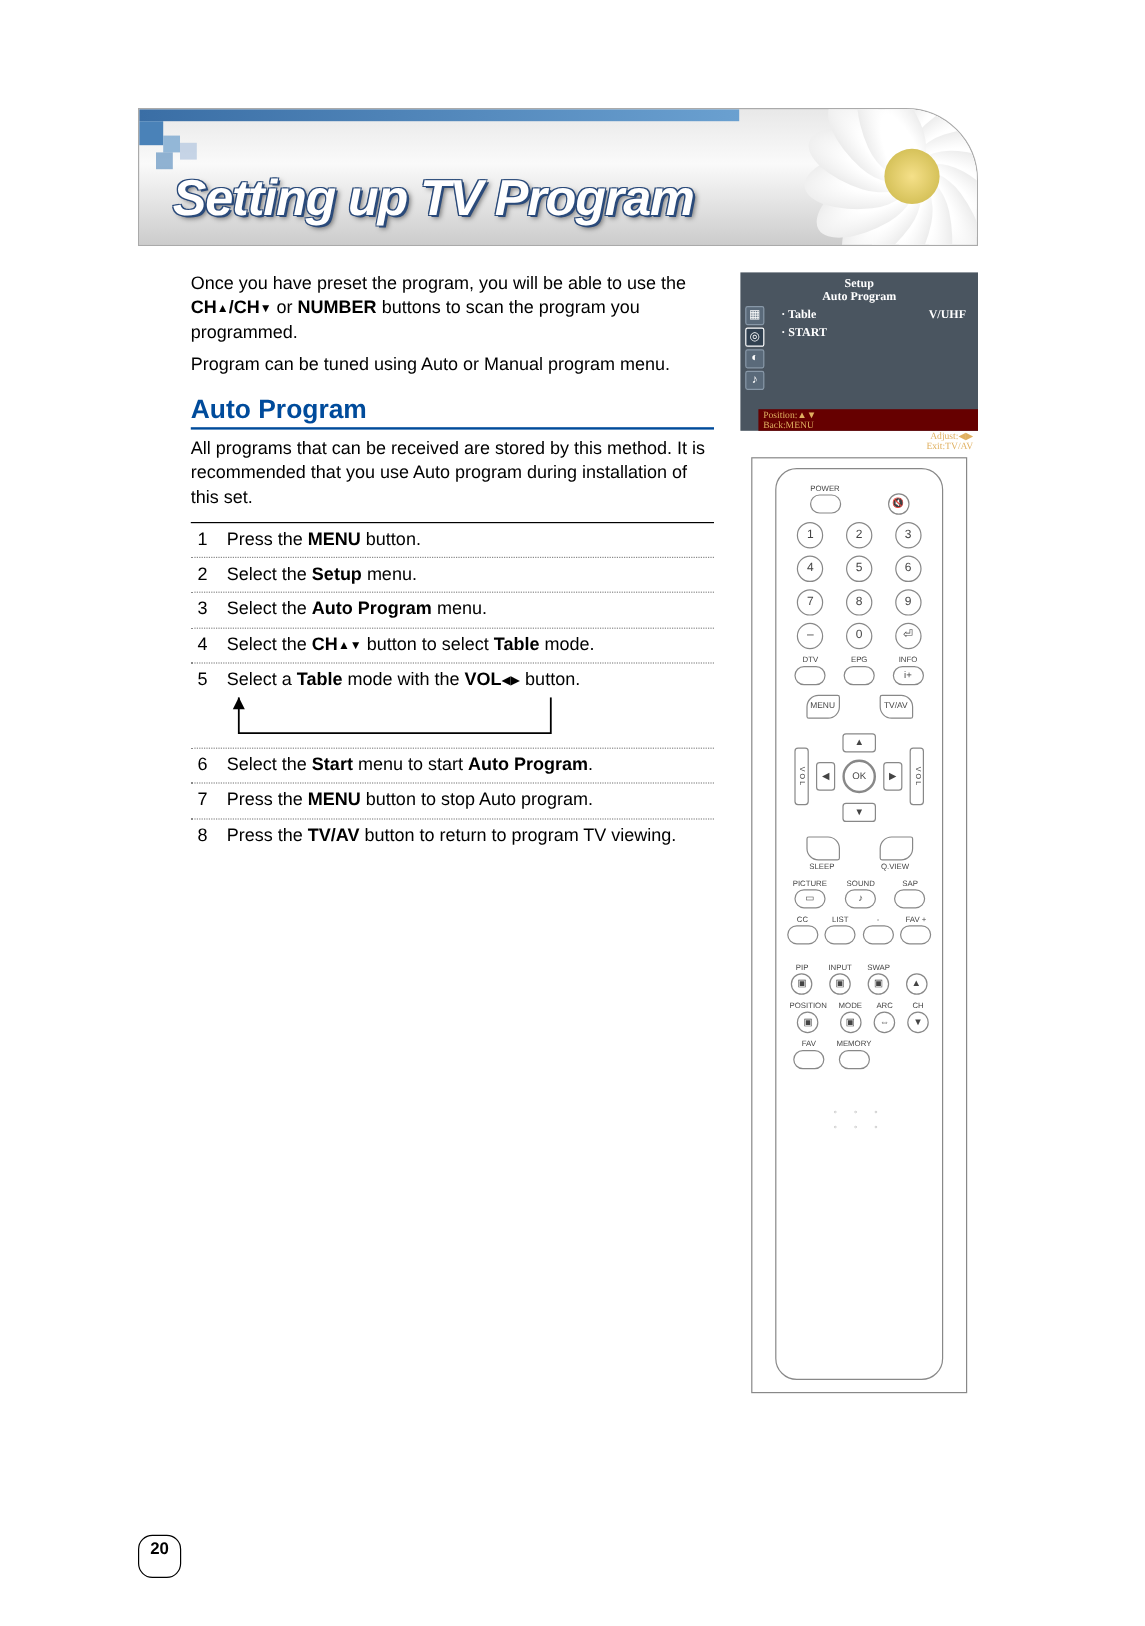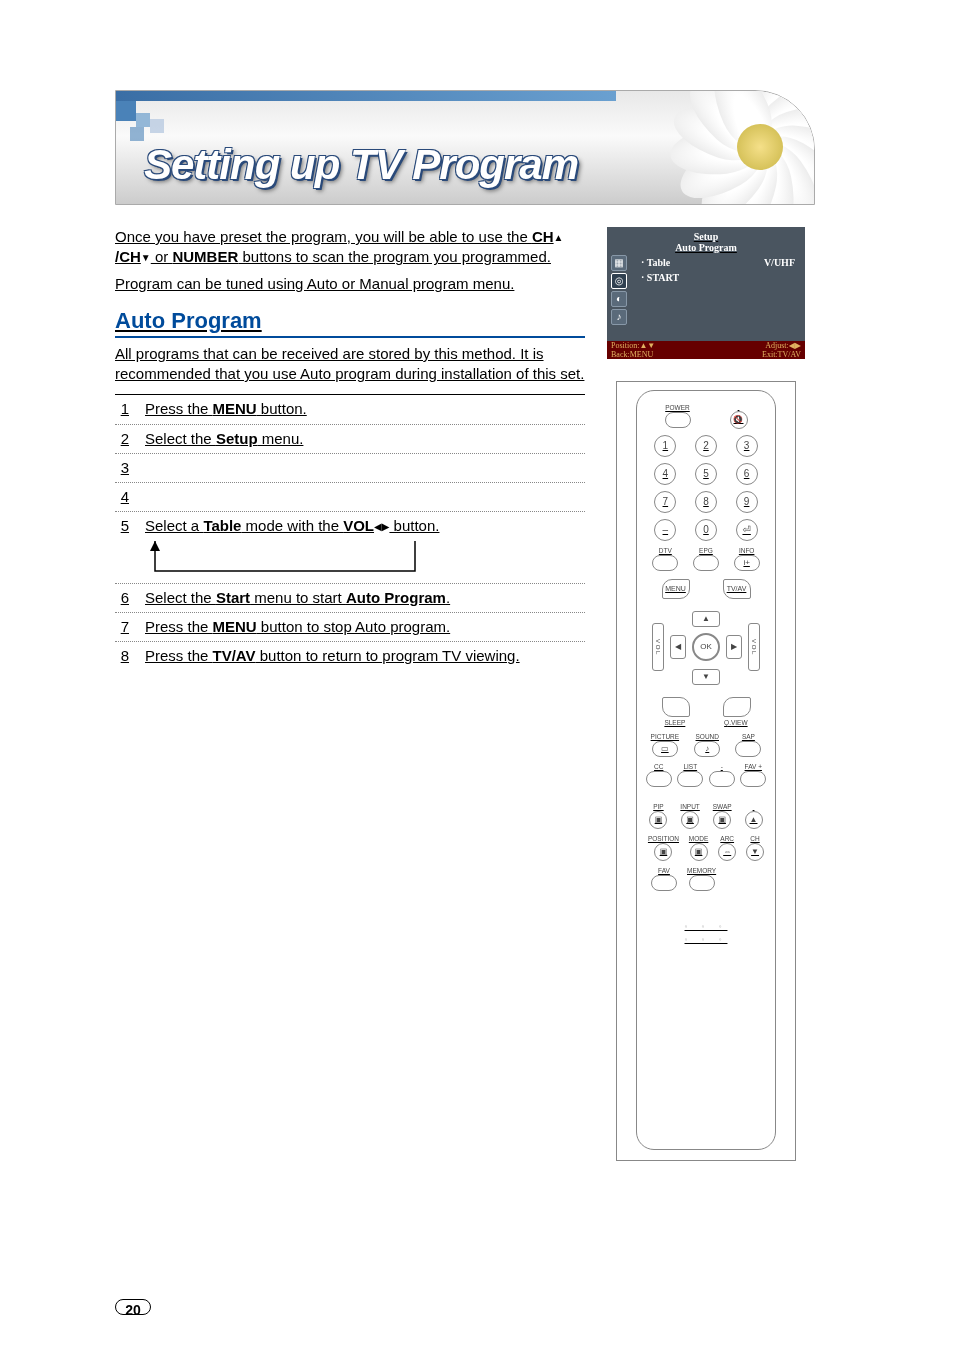--- a/index.html
+++ b/index.html
@@ -8,21 +8,20 @@
     background: #fff;
     width: 954px;
     height: 1355px;
     position: relative;
     color: #000;
   }
   .page {
     position: absolute;
     top: 90px; left: 115px;
     width: 700px;
-    text-decoration: underline;
   }
   
   .banner {
     width: 700px; height: 115px;
     border: 1px solid #aaa;
     border-top-right-radius: 60px;
     background: linear-gradient(to bottom, #e8e8e8 0%, #fafafa 40%, #ccc 100%);
     position: relative;
     overflow: hidden;
   }
@@ -67,21 +66,21 @@
     position: absolute; width: 46px; height: 46px; left: 63px; top: 63px;
     background: radial-gradient(circle, #f5e089 0%, #d6c25a 70%, #a89030 100%);
     border-radius: 50%;
   }
 
   .content {
     margin-top: 22px;
     display: flex;
     gap: 22px;
   }
-  .leftcol { width: 470px; }
+  .leftcol { width: 470px; margin-left: 44px; }
   .leftcol p.intro {
     font-size: 15px; line-height: 1.35;
     margin-bottom: 6px;
   }
   .section-heading {
     color: #004b9b;
     font-size: 22px;
     font-weight: bold;
     border-bottom: 2px solid #004b9b;
     padding-bottom: 2px;
@@ -124,24 +123,24 @@
   .osd-right { position: absolute; top: 30px; right: 10px; font-size: 10px; font-weight: bold; text-align: center; }
   .osd-sidebar { position: absolute; top: 28px; left: 4px; }
   .osd-sidebar .ico {
     width: 16px; height: 16px; margin-bottom: 2px;
     border: 1px solid #8898a8; border-radius: 2px;
     background: #5a6a7a;
     font-size: 10px; line-height: 14px; text-align: center;
   }
   .osd-sidebar .ico.active { border: 1px solid #fff; background: #304050; }
   .osd-bar {
-    position: absolute; bottom: 0; left: 0; right: 0; height: 18px;
+    position: absolute; bottom: 0; left: 15px; right: 0; height: 18px;
     background: #660000; color: #e0b060;
     font-size: 8px; padding: 1px 4px;
-    display: flex; justify-content: space-between; line-height: 1.1;
+    display: flex; justify-content: space-between; line-height: 1.1; flex-direction: column;
   }
 
   
   .remote-box {
     width: 180px; height: 780px;
     border: 1px solid #888;
     margin-left: 9px;
     display: flex; align-items: flex-start; justify-content: center;
     padding-top: 8px;
   }
@@ -194,21 +193,21 @@
     border: 1px solid #888; border-radius: 3px;
     font-size: 6px; writing-mode: vertical-rl; line-height: 10px;
   }
   .dpad .side.l { left: 0; } .dpad .side.r { right: 0; }
   .rsec { margin-top: 8px; border-top: 1px dashed #bbb; padding-top: 8px; border: none;}
   .rcol { display: flex; flex-direction: column; align-items: center; }
   .speaker-dots { margin-top: 30px; font-size: 8px; letter-spacing: 6px; line-height: 1.6; color: #aaa;}
 
   .page-number {
     position: absolute; bottom: 40px; left: 115px;
-    width: 36px; height: 16px; border: 1.5px solid #000;
+    width: 36px; height: 36px; border: 1.5px solid #000;
     border-radius: 12px; text-align: center; line-height: 20px;
     font-weight: bold; font-size: 14px;
   }
 
   
   .cycle { display: block; margin-top: 4px; }
 </style>
 </head>
 <body>
 
@@ -258,23 +257,25 @@
           <div class="step">
             <div class="num">1</div>
             <div class="txt"><span>Press the </span><b>MENU</b><span> button.</span></div>
           </div>
           <div class="step">
             <div class="num">2</div>
             <div class="txt"><span>Select the </span><b>Setup</b><span> menu.</span></div>
           </div>
           <div class="step">
             <div class="num">3</div>
+            <div class="txt"><span>Select the </span><b>Auto Program</b><span> menu.</span></div>
           </div>
           <div class="step">
             <div class="num">4</div>
+            <div class="txt"><span>Select the </span><b>CH</b><span class="tri">▲</span><span class="tri">▼</span><span> button to select </span><b>Table</b><span> mode.</span></div>
           </div>
           <div class="step">
             <div class="num">5</div>
             <div class="txt"><span>Select a </span><b>Table</b><span> mode with the </span><b>VOL</b><span class="tri">◀</span><span class="tri">▶</span><span> button.</span><br><svg width="280" height="38" class="cycle">
                 <path d="M 10 0 L 10 30 L 270 30 L 270 0" stroke="#000" fill="none" stroke-width="1.5"></path>
                 <polygon points="10,0 5,10 15,10" fill="#000"></polygon>
               </svg></div>
           </div>
           <div class="step">
             <div class="num">6</div>

